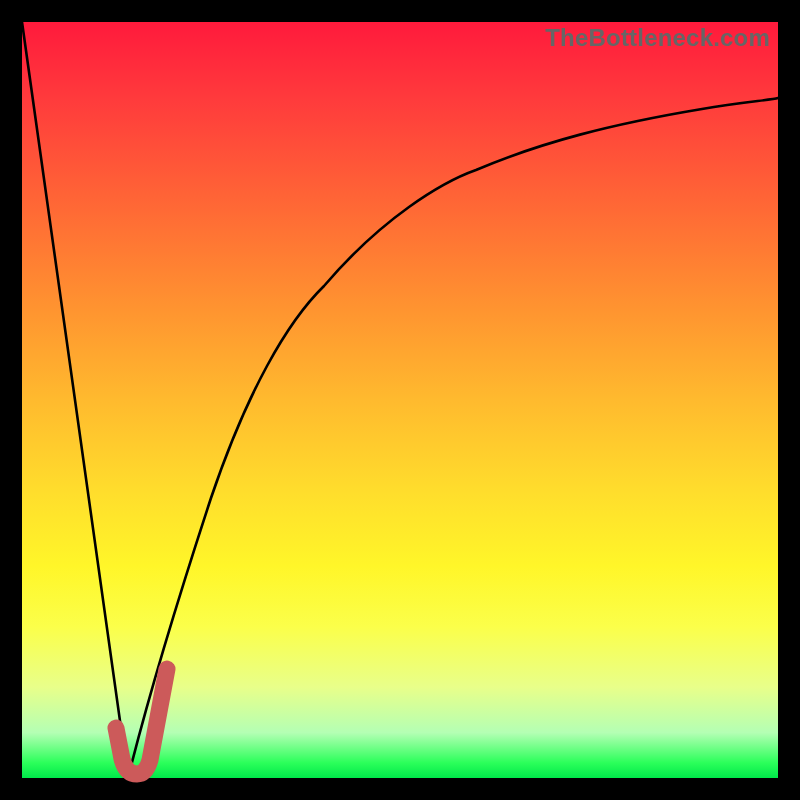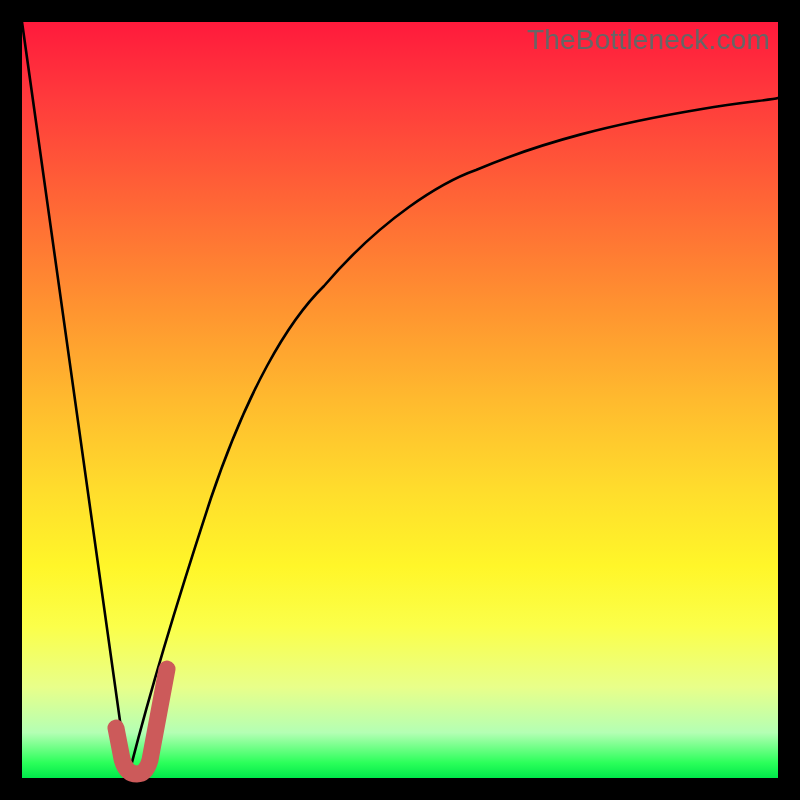--- a/index.html
+++ b/index.html
@@ -36,22 +36,22 @@
       #b4ffb4 94%,
       #2bff5a 98%,
       #00e84a 100%
     );
   }
   .watermark {
     position: absolute;
     top: 2px;
     right: 8px;
     color: #666;
-    font-size: 28px;
-    font-weight: 400;
+    font-size: 24px;
+    font-weight: 700;
     letter-spacing: 0.2px;
     user-select: none;
   }
   svg.curves {
     position: absolute;
     left: 0;
     top: 0;
     width: 756px;
     height: 756px;
     overflow: visible;

